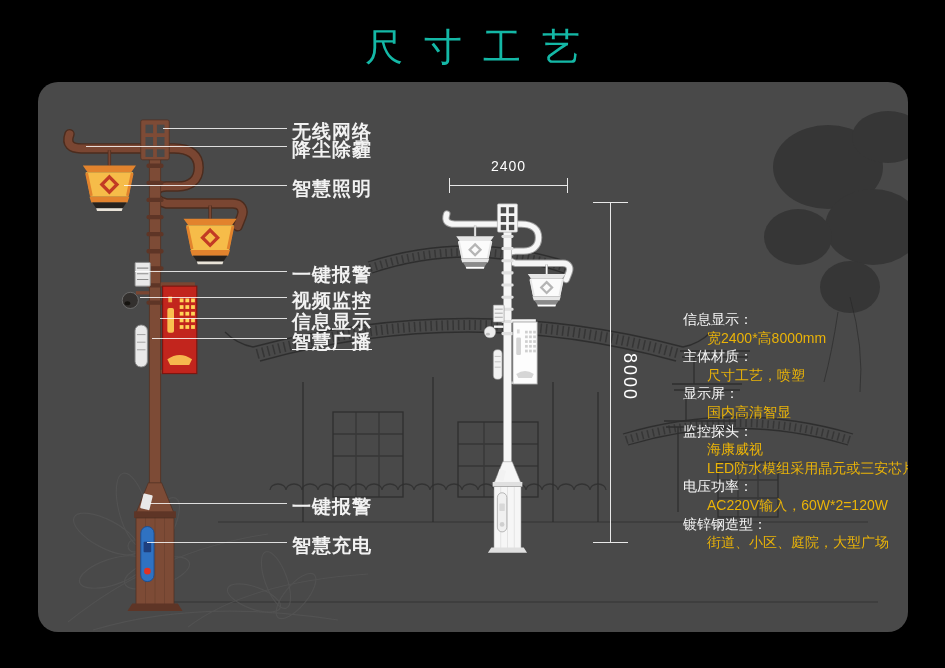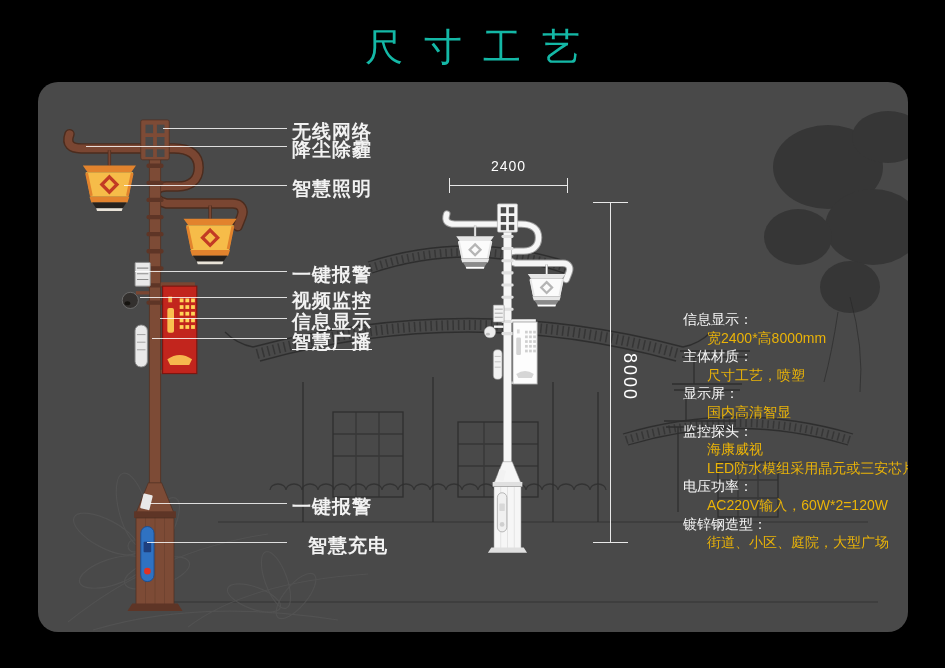--- a/index.html
+++ b/index.html
@@ -238,21 +238,21 @@
         <div class="callout-label" style="top: 180px;">一键报警</div>
         <div class="callout-line" style="left: 102px; top: 215px; width: 147px;"></div>
         <div class="callout-label" style="top: 206px;">视频监控</div>
         <div class="callout-line" style="left: 122px; top: 236px; width: 127px;"></div>
         <div class="callout-label" style="top: 227px;">信息显示</div>
         <div class="callout-line" style="left: 114px; top: 256px; width: 135px;"></div>
         <div class="callout-label" style="top: 247px; text-decoration: underline;">智慧广播</div>
         <div class="callout-line" style="left: 112px; top: 421px; width: 137px;"></div>
         <div class="callout-label" style="top: 412px;">一键报警</div>
         <div class="callout-line" style="left: 109px; top: 460px; width: 140px;"></div>
-        <div class="callout-label" style="top: 451px; margin-left: 16px;">智慧充电</div>
+        <div class="callout-label" style="top: 451px;">智慧充电</div>
       </div>
 
     <div class="dim-w-label">2400</div>
     <div class="dim-w-line"></div>
     <div class="dim-h-line"></div>
     <div class="dim-h-label">8000</div>
 
     <div class="specs" id="specs">
         <div class="spec-label">信息显示：</div>
         <div class="spec-value">宽2400*高8000mm</div>

